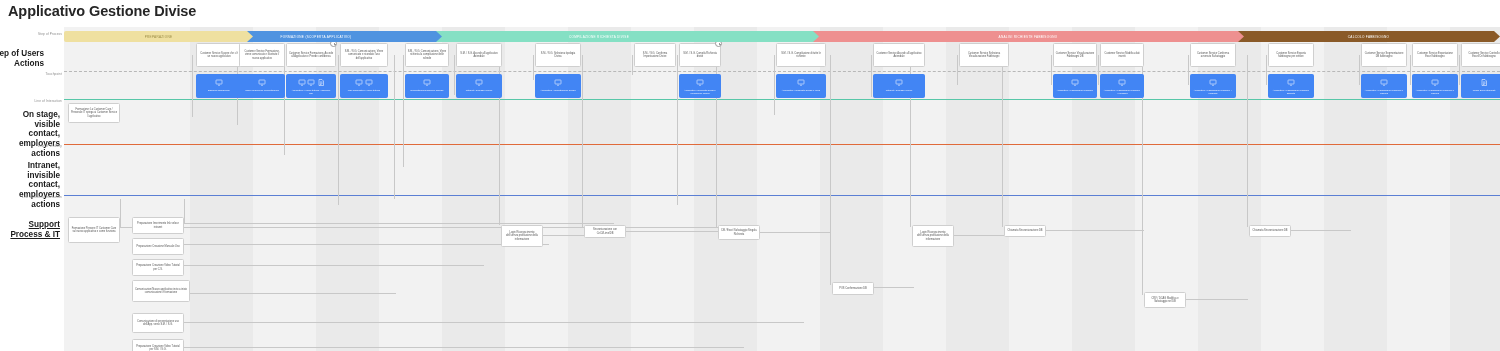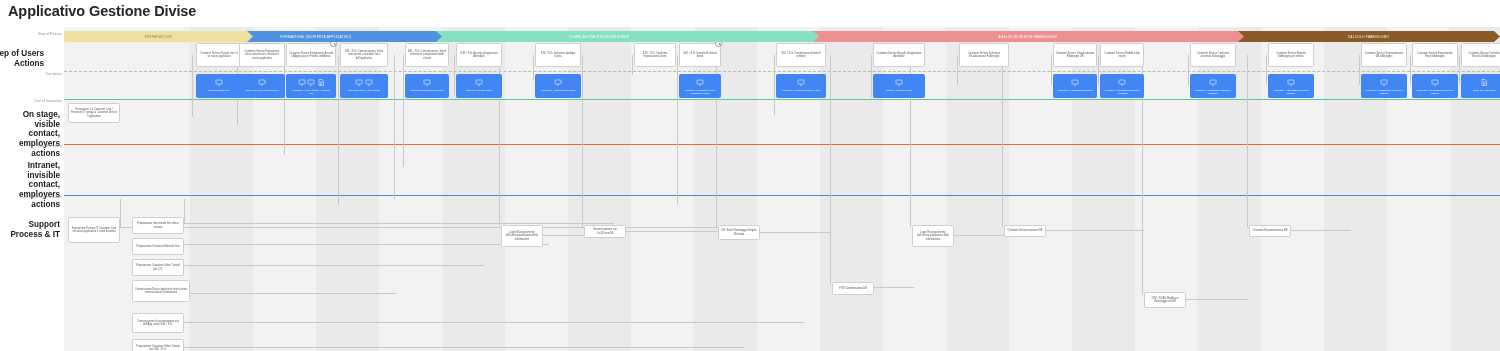--- a/index.html
+++ b/index.html
@@ -106,21 +106,21 @@
     <div class="lbl-small" style="left:-88px;top:72px;">Touchpoint</div>
     <div class="lbl-small" style="left:-88px;top:99px;">Line of Interaction</div>
     <div class="rowlabel lbl-big" style="right:4px;top:110px;width:58px;white-space:pre-line;">On stage, visible
 contact, employers
 actions</div>
     <div class="lbl-small" style="left:-88px;top:144px;">Line of Visibility</div>
     <div class="rowlabel lbl-big" style="right:4px;top:161px;width:58px;white-space:pre-line;">Intranet, invisible
 contact, employers
 actions</div>
     <div class="lbl-small" style="left:-88px;top:195px;">Line of Internal Interaction</div>
-    <div class="rowlabel lbl-big" style="right:4px;top:220px;width:58px;white-space:pre-line;">Support
+    <div class="rowlabel lbl-big" style="right:4px;top:220px;width:58px;white-space:pre-line;text-decoration:underline;">Support
 Process &amp; IT</div>
   </div>
 
   <div class="canvas">
     <div id="bands">
         <div class="band" style="left: 126px; width: 63px;"></div>
         <div class="band" style="left: 252px; width: 63px;"></div>
         <div class="band" style="left: 378px; width: 63px;"></div>
         <div class="band" style="left: 504px; width: 63px;"></div>
         <div class="band" style="left: 630px; width: 63px;"></div>

